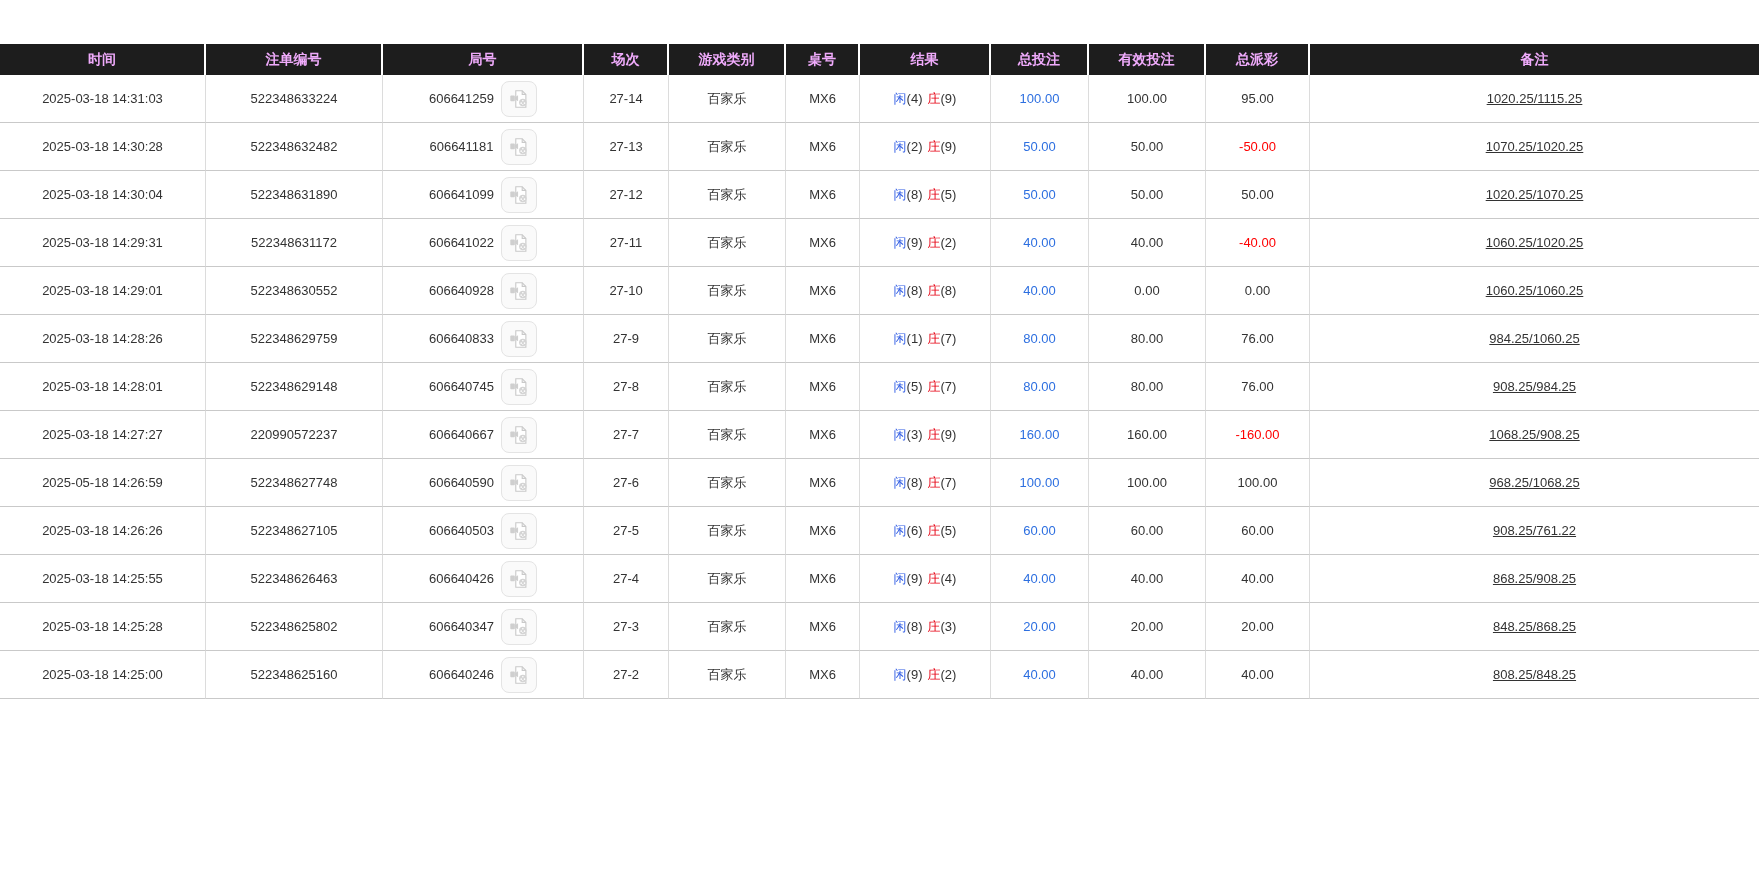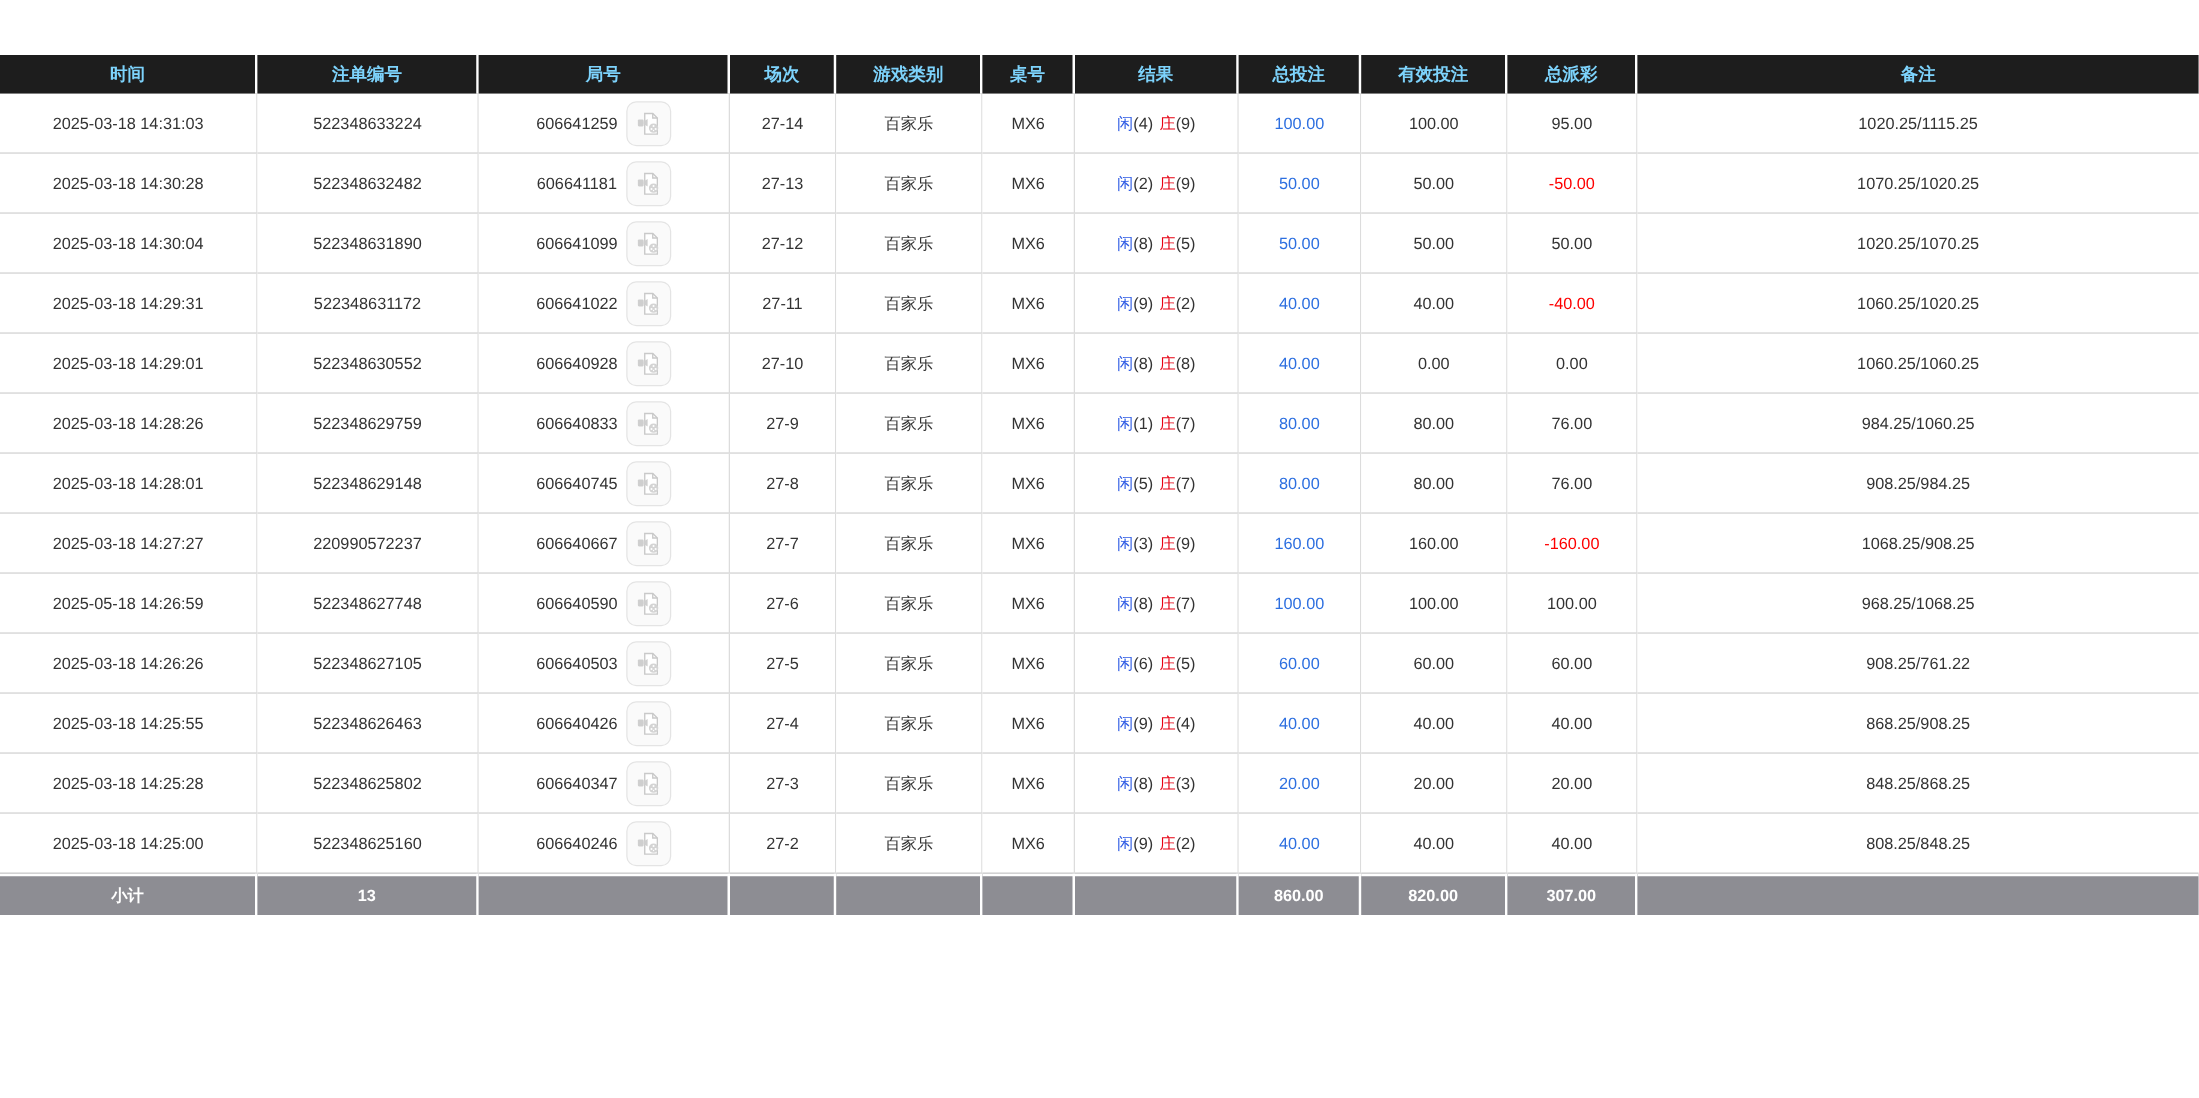--- a/index.html
+++ b/index.html
@@ -16,42 +16,42 @@
   body{font-family:"Liberation Sans", sans-serif;color:#333;}
   .page{padding-top:44px;width:1759px;}
   table.bet-table{
     border-collapse:separate;
     border-spacing:0;
     table-layout:fixed;
     width:1759px;
   }
   th{
     background:var(--header-bg);
-    color:#7dd3fc;
+    color:#f0abfc;
     font-weight:bold;
     font-size:14px;
     height:31px;
     padding:0 4px;
     white-space:nowrap;
     overflow:hidden;
   }
   th:not(:last-child){border-right:2px solid #fff;}
   tbody td{
     height:48px;
     font-size:13px;
     text-align:center;
     color:#333;
     border-bottom:1px solid #c9c9c9;
     border-right:1px solid #dcdcdc;
     padding:0 4px;
     white-space:nowrap;
     overflow:hidden;
     background:#fff;
   }
-  tbody td:last-child{border-right:none;}
+  tbody td:last-child{border-right:none;text-decoration:underline;}
   .result-player{color:var(--player-blue);}
   .result-banker{color:var(--banker-red);}
   .result-gap{margin-right:5px;}
   a.bet-link{color:var(--link-blue);text-decoration:none;cursor:pointer;}
   td.neg{color:var(--negative-red);}
   .round-wrap{display:inline-flex;align-items:center;gap:7px;}
   .video-btn{
     display:inline-flex;align-items:center;justify-content:center;
     width:36px;height:36px;
     background:#fafafa;border:1px solid #e4e4e4;border-radius:8px;
@@ -527,29 +527,16 @@
     <td>
       <span class="result-player">闲</span><span class="result-gap">(9)</span><span class="result-banker">庄</span><span>(2)</span>
     </td>
     <td><a class="bet-link">40.00</a></td>
     <td>40.00</td>
     <td>40.00</td>
     <td>808.25/848.25</td>
   </tr>
 </tbody>
     <tfoot id="summary">
-  <tr class="summary-row">
-    <td>小计</td>
-    <td>13</td>
-    <td></td>
-    <td></td>
-    <td></td>
-    <td></td>
-    <td></td>
-    <td>860.00</td>
-    <td>820.00</td>
-    <td>307.00</td>
-    <td></td>
-  </tr>
 
 </tfoot>
   </table>
 </div>
 
 </body></html>

